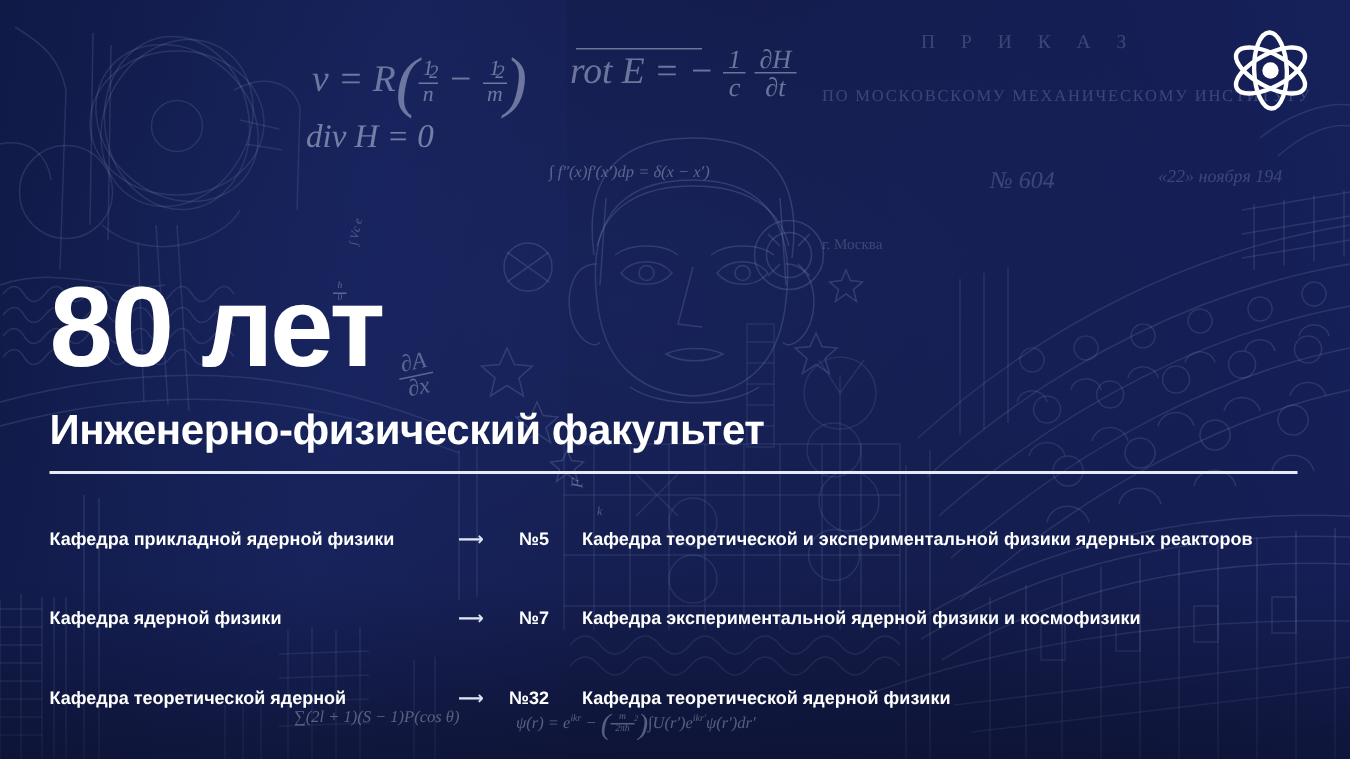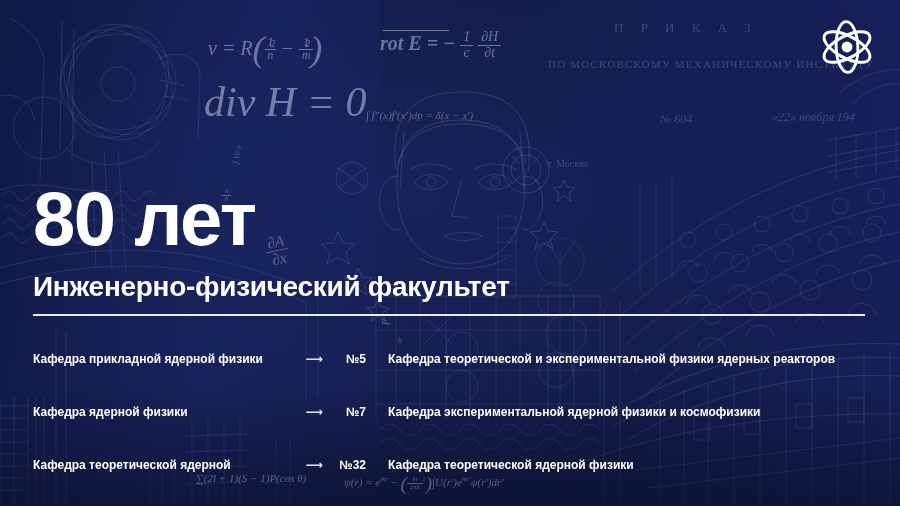--- a/index.html
+++ b/index.html
@@ -60,28 +60,28 @@
   
   .formula {
     position: absolute;
     color: #c2cbe4;
     opacity: .50;
     font-family: "Liberation Serif", "DejaVu Serif", serif;
     font-style: italic;
     white-space: nowrap;
     pointer-events: none;
   }
-  .f-big { font-size: 42px; opacity: .55; }
-  .f-med { font-size: 20px; }
+  .f-big { font-size: 22px; opacity: .55; }
+  .f-med { font-size: 25px; }
   .f-sm  { font-size: 11px; opacity: .40; }
   .f-xs  { font-size: 8px; opacity: .33; }
   .frac { display: inline-block; text-align: center; vertical-align: middle; font-size: .58em; line-height: 1.05; }
   .frac > span { display: block; padding: 0 3px; }
   .frac > span:first-child { border-bottom: 1px solid currentColor; }
-  .vecbar { position: relative; font-weight: bold; }
+  .vecbar { position: relative; }
   .vecbar::after {
     content: "";
     position: absolute;
     left: 4%; right: 8%; top: -2px;
     border-top: 1px solid currentColor;
   }
   
   .doc-text {
     position: absolute;
     color: #93a2cb;
@@ -329,21 +329,21 @@
       </g>
     </svg>
 
     <div class="vignette"></div>
     <div class="bottom-shade"></div>
   </div>
 
   <div class="doc-text" style="left:614px; top:20px; font-size:13px; letter-spacing:7px;">П Р И К А З</div>
   <div class="doc-text" style="left:548px; top:58px; font-size:11px; letter-spacing:1.2px;text-align:right;">ПО МОСКОВСКОМУ МЕХАНИЧЕСКОМУ ИНСТИТУТУ</div>
   <div class="doc-text" style="left:548px; top:115px; font-size:10px;margin-top:43px;">г. Москва</div>
-  <div class="doc-text" style="left:660px; top:112px; font-size:12px; font-style:italic;">№ 604</div>
+  <div class="doc-text" style="left:660px; top:112px; font-size:16px; font-style:italic;">№ 604</div>
   <div class="doc-text" style="left:772px; top:110px; font-size:12px; font-style:italic;">«22» ноября 194</div>
 
   <div class="formula f-med" style="left:208px; top:28px;">
     <span>ν = R</span><span style="font-size:1.8em; vertical-align:-.18em;">(</span><span class="frac"><span>1</span><span>n</span></span><sup style="font-size:.5em; margin-left:-6px;">2</sup> − <span class="frac"><span>1</span><span>m</span></span><sup style="font-size:.5em; margin-left:-8px;">2</sup><span style="font-size:1.8em; vertical-align:-.18em;">)</span>
   </div>
 
   <div class="formula f-med" style="left:380px; top:30px;">
     <span class="vecbar">rot E = −</span>
     <span class="frac" style="font-size:.7em;"><span>1</span><span>c</span></span>
     <span class="frac" style="font-size:.7em;"><span>∂H</span><span>∂t</span></span>

